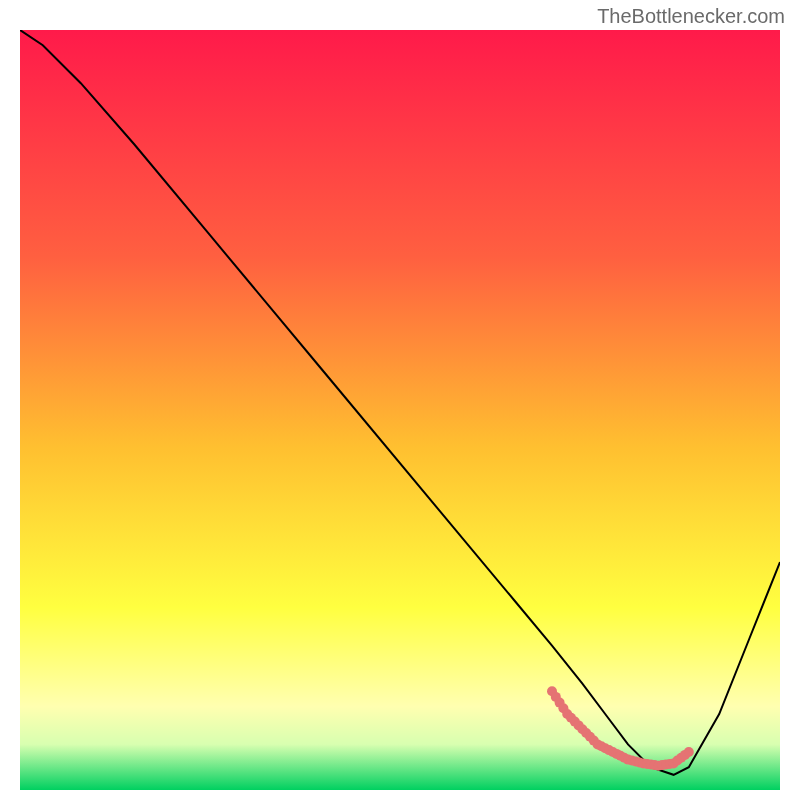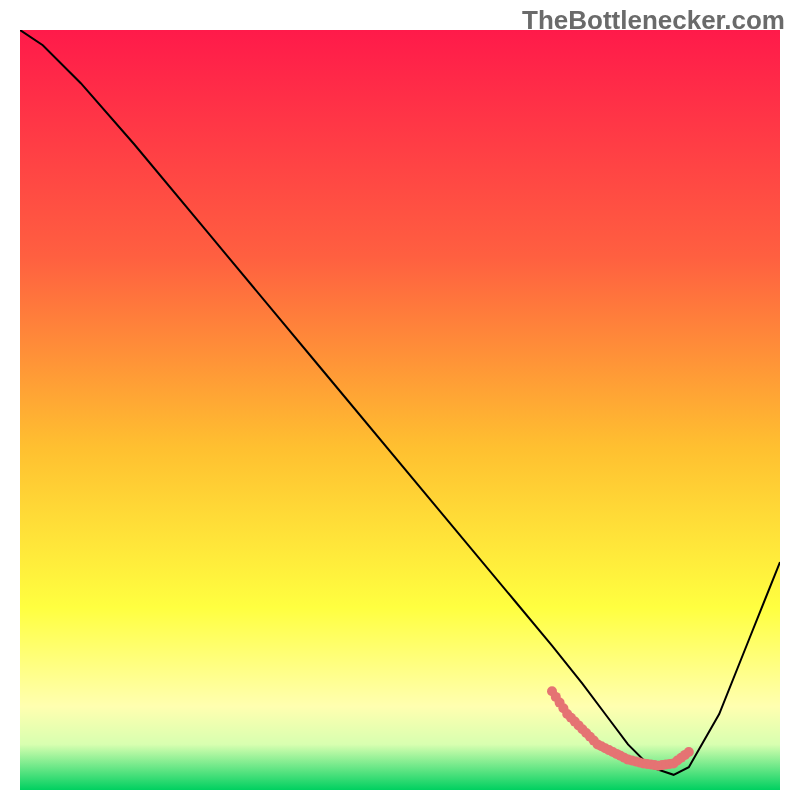--- a/index.html
+++ b/index.html
@@ -8,22 +8,22 @@
   height: 800px;
   background: #ffffff;
   font-family: Arial, sans-serif;
   position: relative;
   overflow: hidden;
 }
 .watermark {
   position: absolute;
   top: 5px;
   right: 15px;
-  font-size: 26px;
-  font-weight: bold;
+  font-size: 20px;
+  font-weight: normal;
   color: #6a6a6a;
   z-index: 10;
 }
 .plot-area {
   position: absolute;
   top: 30px;
   left: 20px;
   width: 760px;
   height: 760px;
 }

